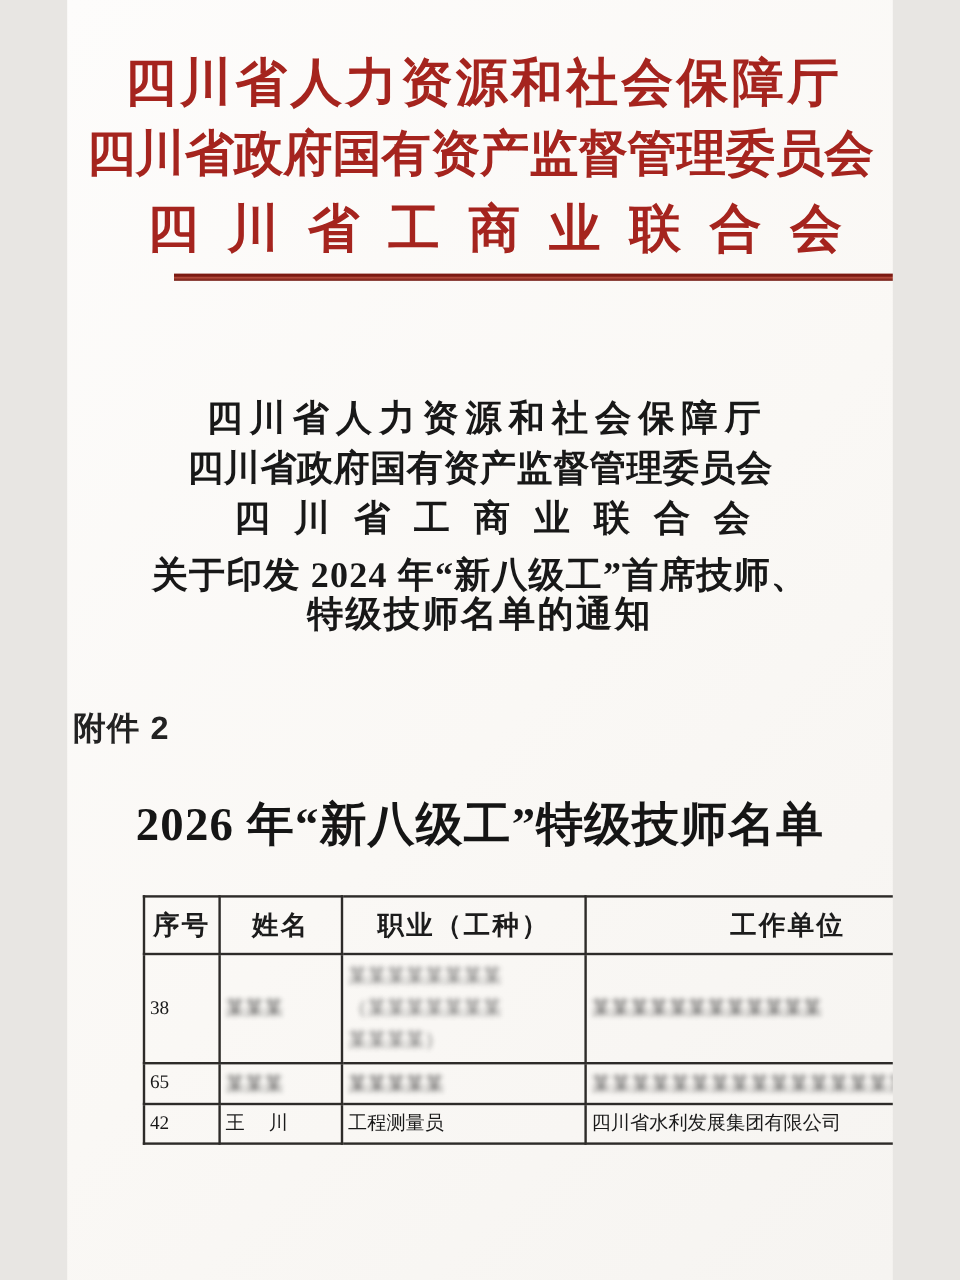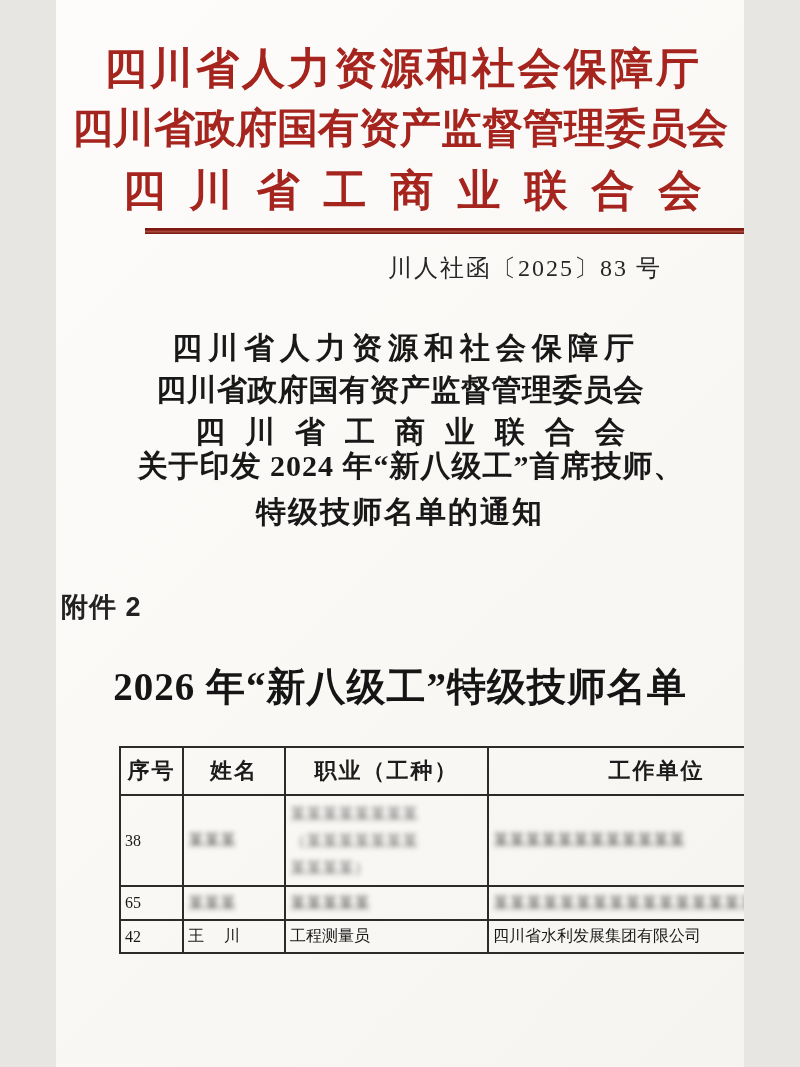--- a/index.html
+++ b/index.html
@@ -49,21 +49,21 @@
     position: absolute;
     left: 0; width: 100%;
     text-align: center;
     font-weight: bold;
     color: #181818;
     font-size: 30px;
   }
   .nt1 { top: 328px; letter-spacing: 6px;  padding-left: 6px; }
   .nt2 { top: 370px; letter-spacing: 0.5px; }
   .nt3 { top: 412px; letter-spacing: 20px; padding-left: 20px; }
-  .nt4 { top: 446px; letter-spacing: 1px; padding-left: 11px; }
+  .nt4 { top: 459px; letter-spacing: 1px; }
   .nt5 { top: 492px; letter-spacing: 2px; }
 
   
   .attachment {
     position: absolute;
     top: 589px; left: 5px;
     font-family: "Liberation Sans", sans-serif;
     font-weight: bold;
     font-size: 27px;
     letter-spacing: 1px;
@@ -142,21 +142,20 @@
 </head>
 <body>
 
 <div class="page">
 
   <div class="lh-line lh1" style="color:#a5241e">四川省人力资源和社会保障厅</div>
   <div class="lh-line lh2" style="color:#a5241e">四川省政府国有资产监督管理委员会</div>
   <div class="lh-line lh3" style="color:#a5241e">四川省工商业联合会</div>
   <div class="red-rule"></div>
 
-  <div class="doc-number">川人社函〔2025〕83 号</div>
 
   <div class="nt-line nt1">四川省人力资源和社会保障厅</div>
   <div class="nt-line nt2">四川省政府国有资产监督管理委员会</div>
   <div class="nt-line nt3">四川省工商业联合会</div>
   <div class="nt-line nt4">关于印发 2024 年“新八级工”首席技师、</div>
   <div class="nt-line nt5">特级技师名单的通知</div>
 
   <div class="attachment">附件 2</div>
 
   <h1 class="list-title">2026 年“新八级工”特级技师名单</h1>

